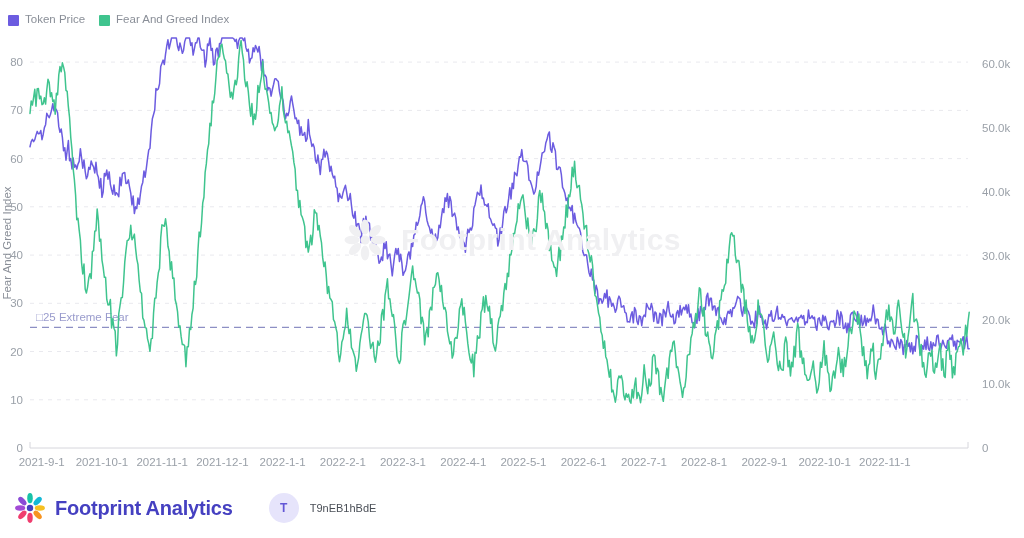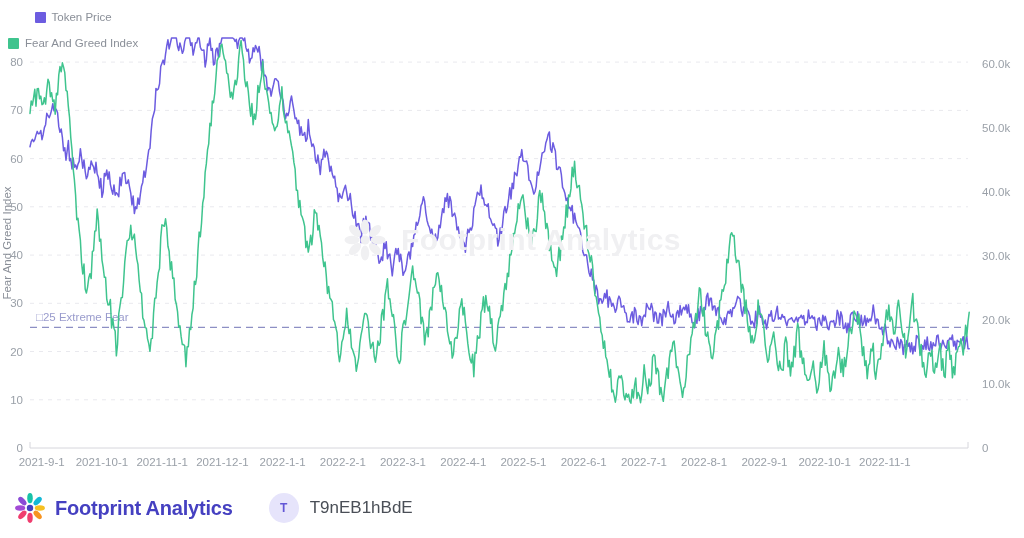--- a/index.html
+++ b/index.html
@@ -12,21 +12,20 @@
     position:relative;
     -webkit-font-smoothing:antialiased;
   }
   #root{position:absolute;inset:0;}
 
   
   .legend{
     position:absolute;left:8px;top:12px;
     display:flex;align-items:center;gap:14px;
     height:16px;
-    flex-direction:column;
   }
   .legend-item{display:flex;align-items:center;gap:6px;}
   .legend-swatch{width:11px;height:11px;border-radius:1px;display:block;}
   .legend-label{
     font-size:11.5px;color:#8a8f98;line-height:1;white-space:nowrap;
   }
 
   
   .chart-area{
     position:absolute;
@@ -73,21 +72,21 @@
     font-size:20px;font-weight:bold;color:#4540c1;letter-spacing:-.2px;
     font-family:"Liberation Sans","DejaVu Sans",sans-serif;
   }
   .user{display:flex;align-items:center;gap:11px;margin-left:36px;}
   .avatar{
     width:30px;height:30px;border-radius:50%;
     background:#e6e4fb;color:#6257d6;
     display:flex;align-items:center;justify-content:center;
     font-size:12px;font-weight:bold;
   }
-  .username{font-size:17px;color:#4a4f57;text-align:right;}
+  .username{font-size:11px;color:#4a4f57;text-align:right;}
 </style>
 </head>
 <body>
 
 <div id="root">
 
   <div class="legend" id="legend">
       <div class="legend-item">
         <span class="legend-swatch" style="background: rgb(108, 92, 224);"></span>
         <span class="legend-label">Token Price</span>

